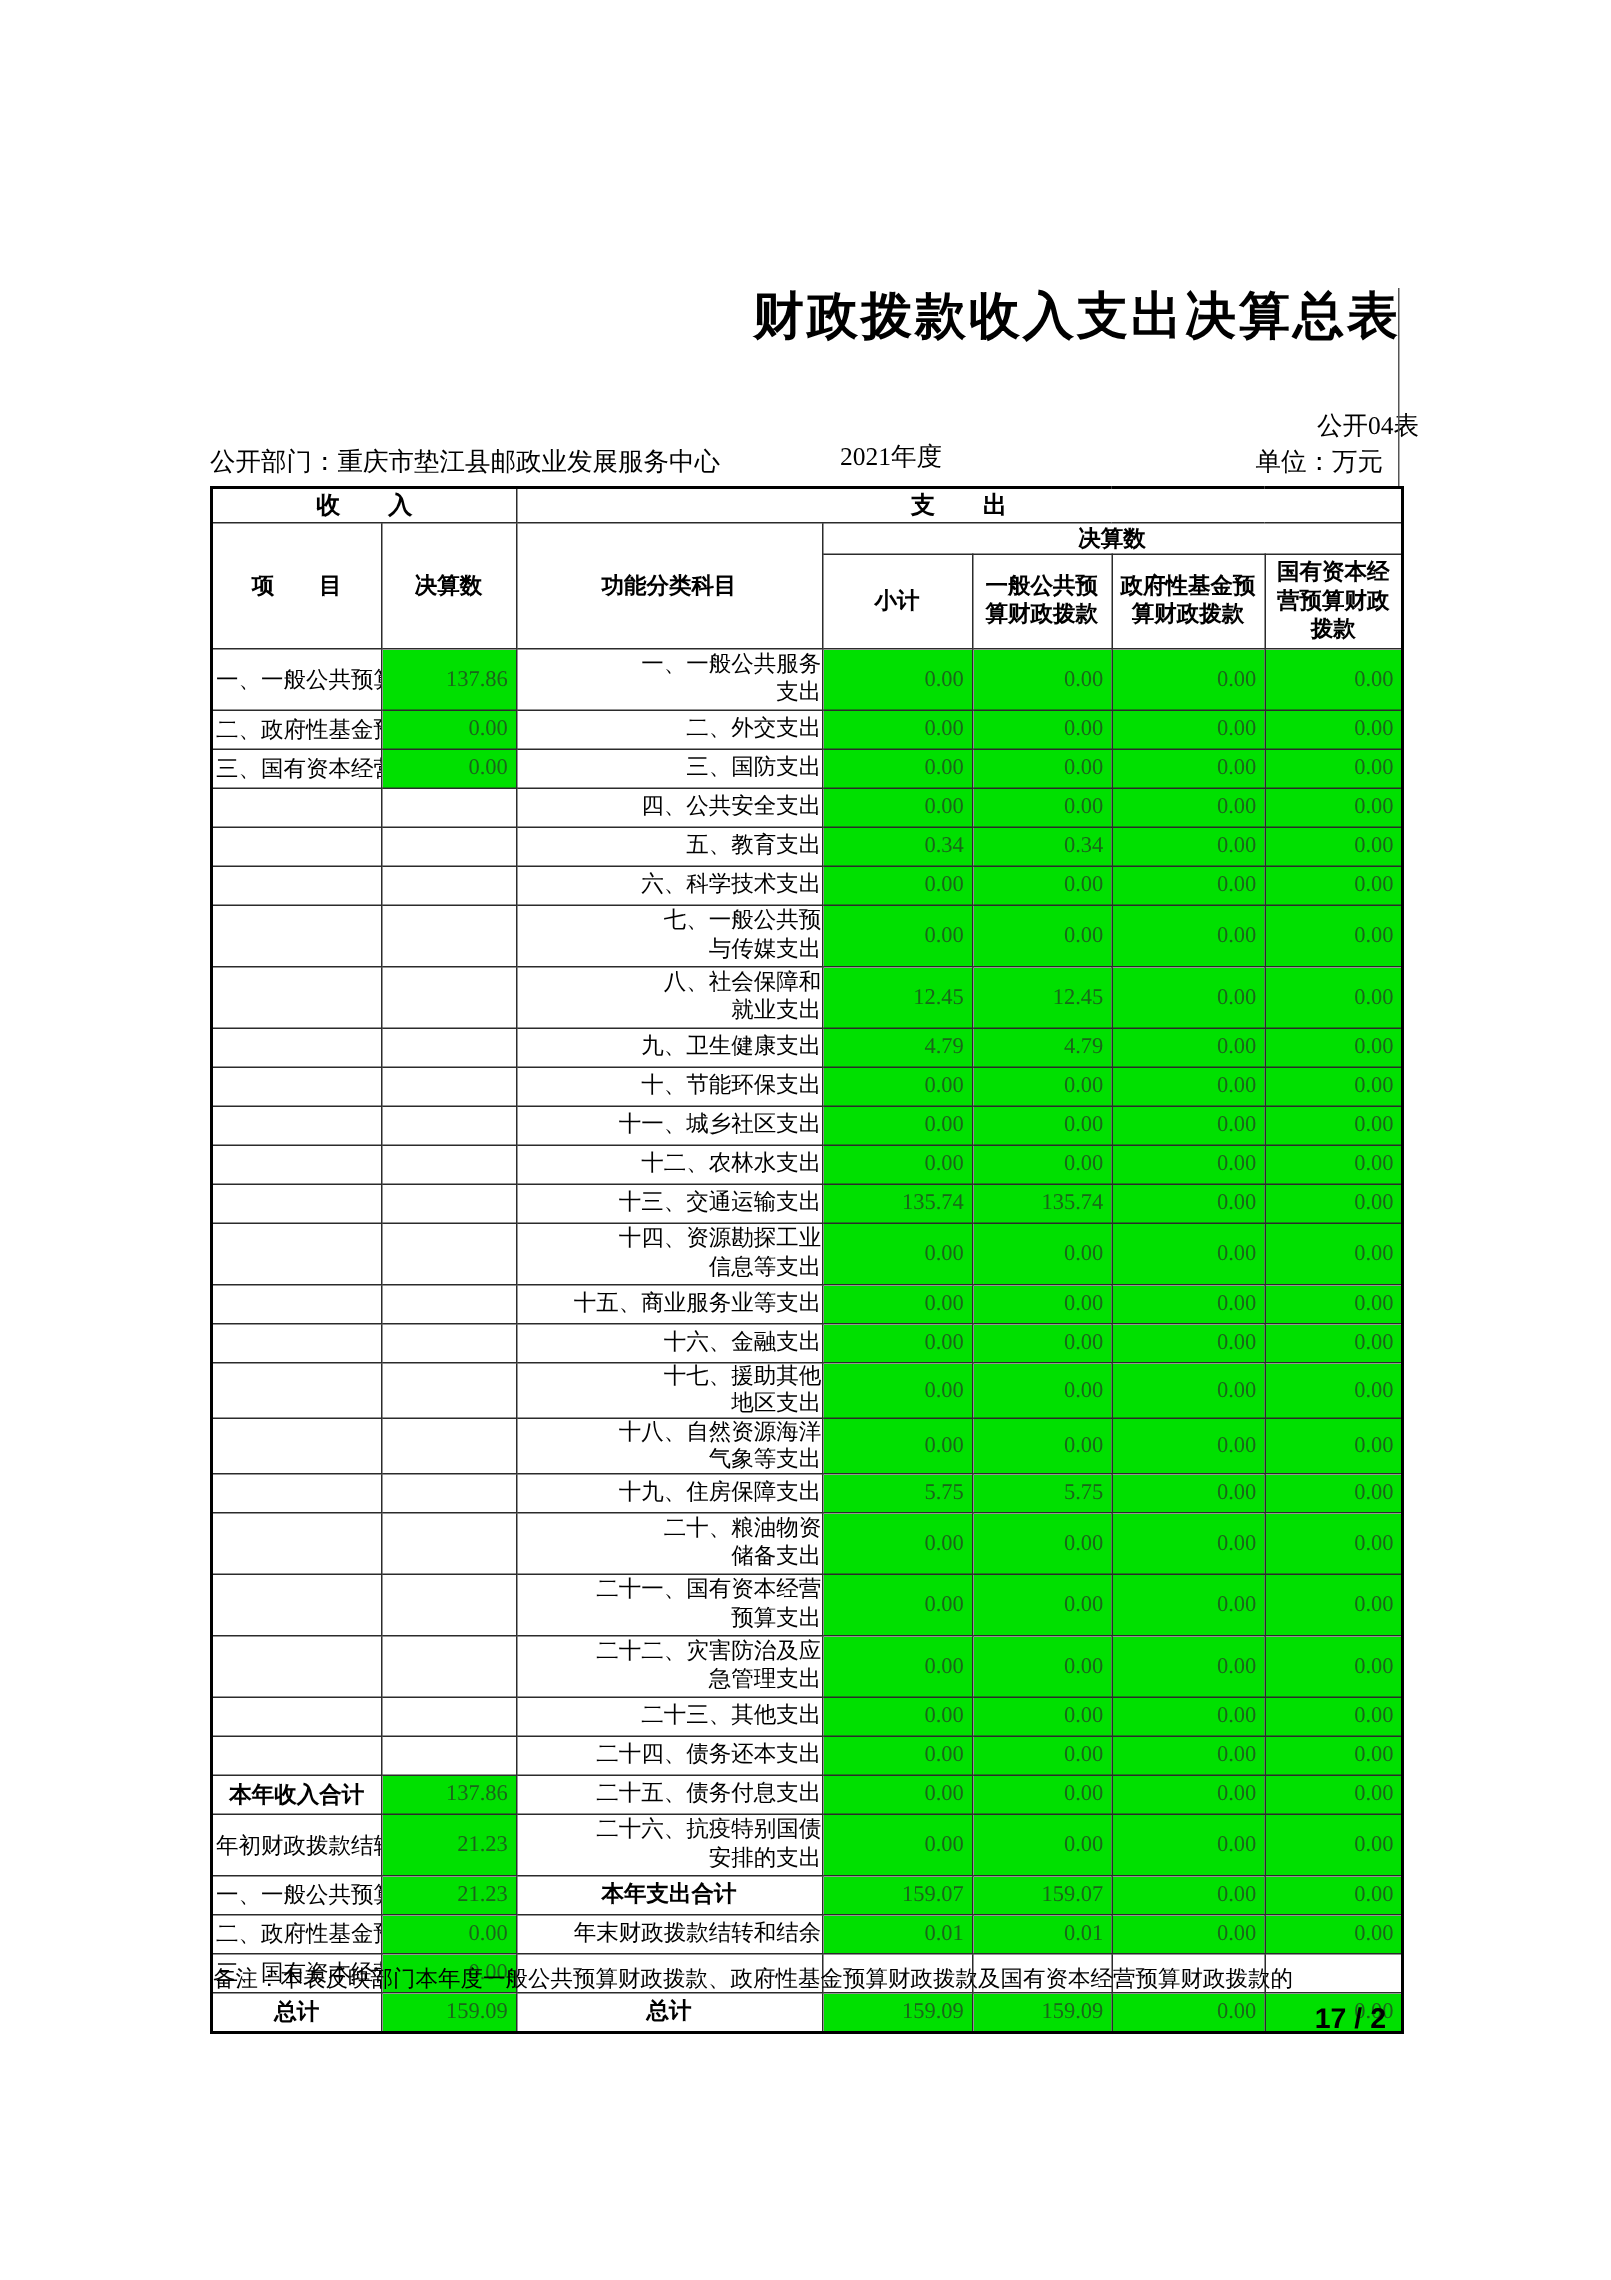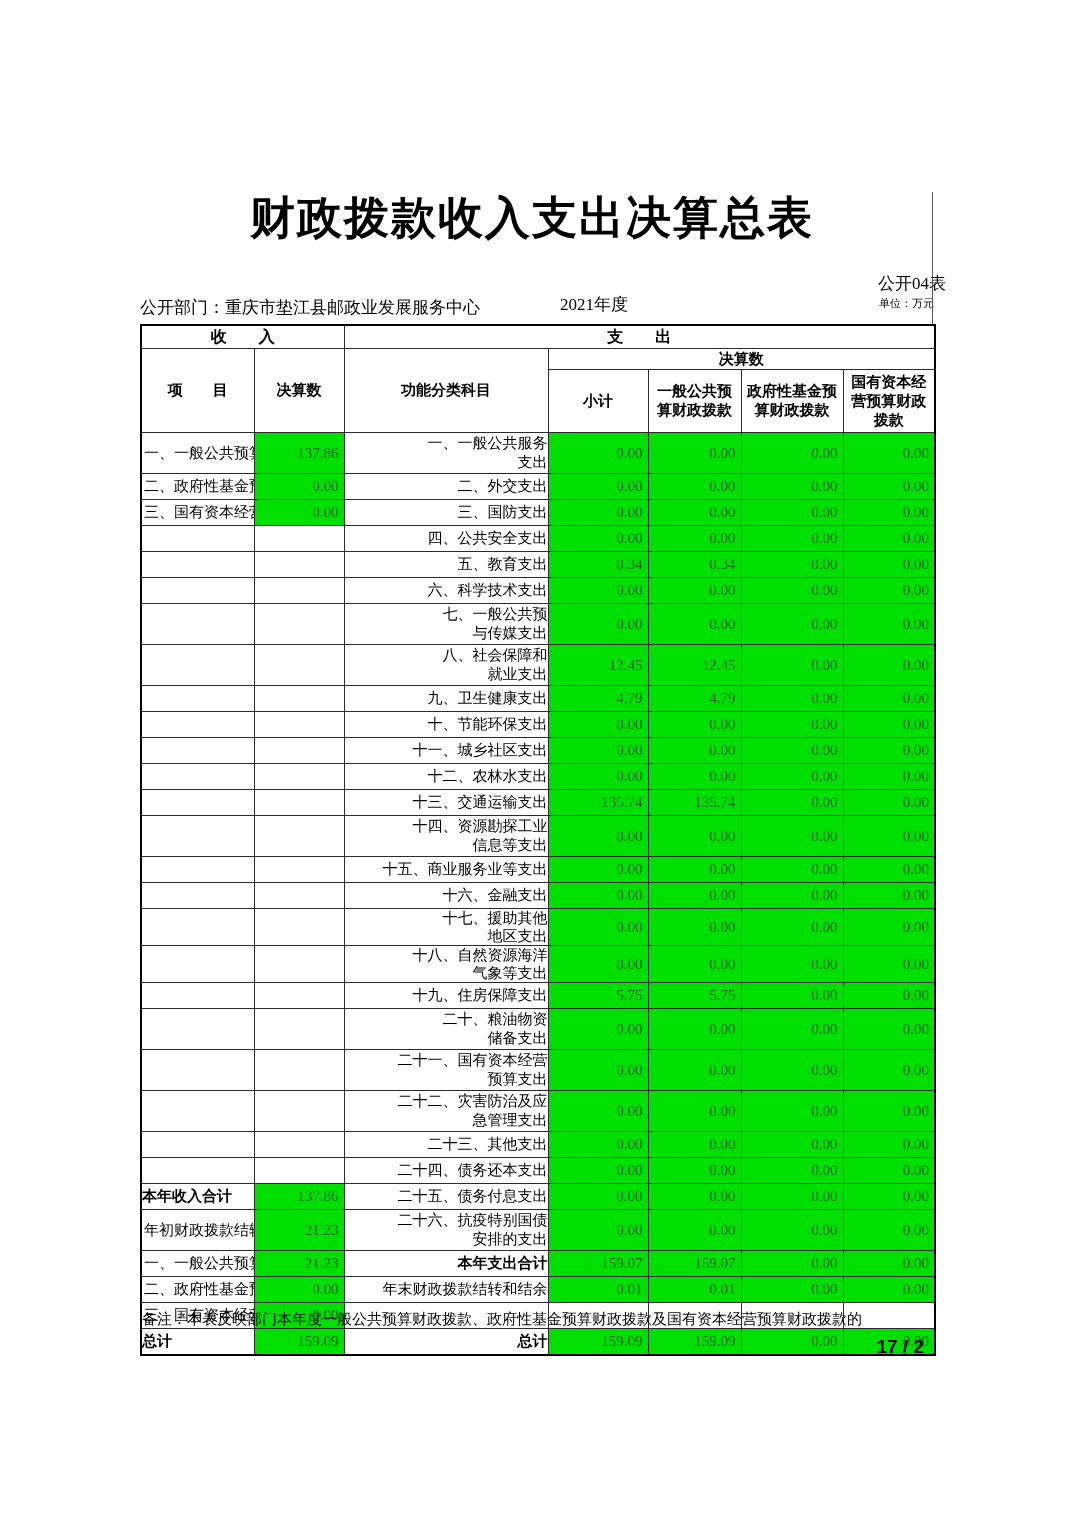--- a/index.html
+++ b/index.html
@@ -3,29 +3,29 @@
 <meta charset="utf-8">
 <style>
   html,body { margin:0; padding:0; background:#fff; }
   #page {
     position:relative; width:1074px; height:1520px; background:#ffffff;
     font-family:"Liberation Serif","DejaVu Serif",serif; color:#000;
     overflow:hidden;
   }
   .title {
     position:absolute; top:188px; left:140px; width:794px;
-    text-align:left; text-indent:110px;
-    font-size:45px; font-weight:bold; letter-spacing:2px;
+    text-align:right; text-indent:110px;
+    font-size:34px; font-weight:bold; letter-spacing:2px;
   }
   .table-code {
     position:absolute; top:272px; right:128px; font-size:17px;
   }
   .meta-dept { position:absolute; top:296px; left:140px; font-size:17px; }
   .meta-year { position:absolute; top:293px; left:560px; font-size:17px; }
-  .meta-unit { position:absolute; top:296px; right:140px; font-size:11px; }
+  .meta-unit { position:absolute; top:296px; right:152px; font-size:17px; }
   .vline {
     position:absolute; left:932px; top:192px; width:1px; height:133px;
     background:#555;
   }
   .tbl-wrap { position:absolute; top:324px; left:140px; }
   table {
     border-collapse:collapse; table-layout:fixed; width:794px;
     border:2px solid #000;
     padding-left:18px;
   }
@@ -39,21 +39,21 @@
   tr.h3 th { height:62px; line-height:19px; font-weight:bold; }
   tr.normal td, tr.clip td { height:25px; }
   tr.tall td { height:40px; }
   td.inc-label { text-align:left; }
   td.inc-label .nowrap { white-space:nowrap; padding-left:2px; }
   td.num { text-align:right; padding-right:5px; }
   td.g { background:#00e000; color:#1a651a; }
   td.exp-label { text-align:right; }
   td.exp-label .lines { line-height:19px; padding-left:5px; }
   tr.clip td.exp-label .lines { line-height:18px; }
-  td.bc { font-weight:bold; }
+  td.bc { text-align:center; font-weight:bold; }
   td.bc .nowrap, td.bc .lines { padding-left:0 !important; }
   .note { position:absolute; top:1310px; left:142px; width:760px; font-size:15px; }
   .pagenum { position:absolute; top:1336px; right:150px; font-size:19px; font-weight:bold; font-family:"Liberation Sans","DejaVu Sans",sans-serif;text-align:right; }
 </style>
 </head>
 <body>
 
 <div id="page">
 
   <div class="title">财政拨款收入支出决算总表</div>

